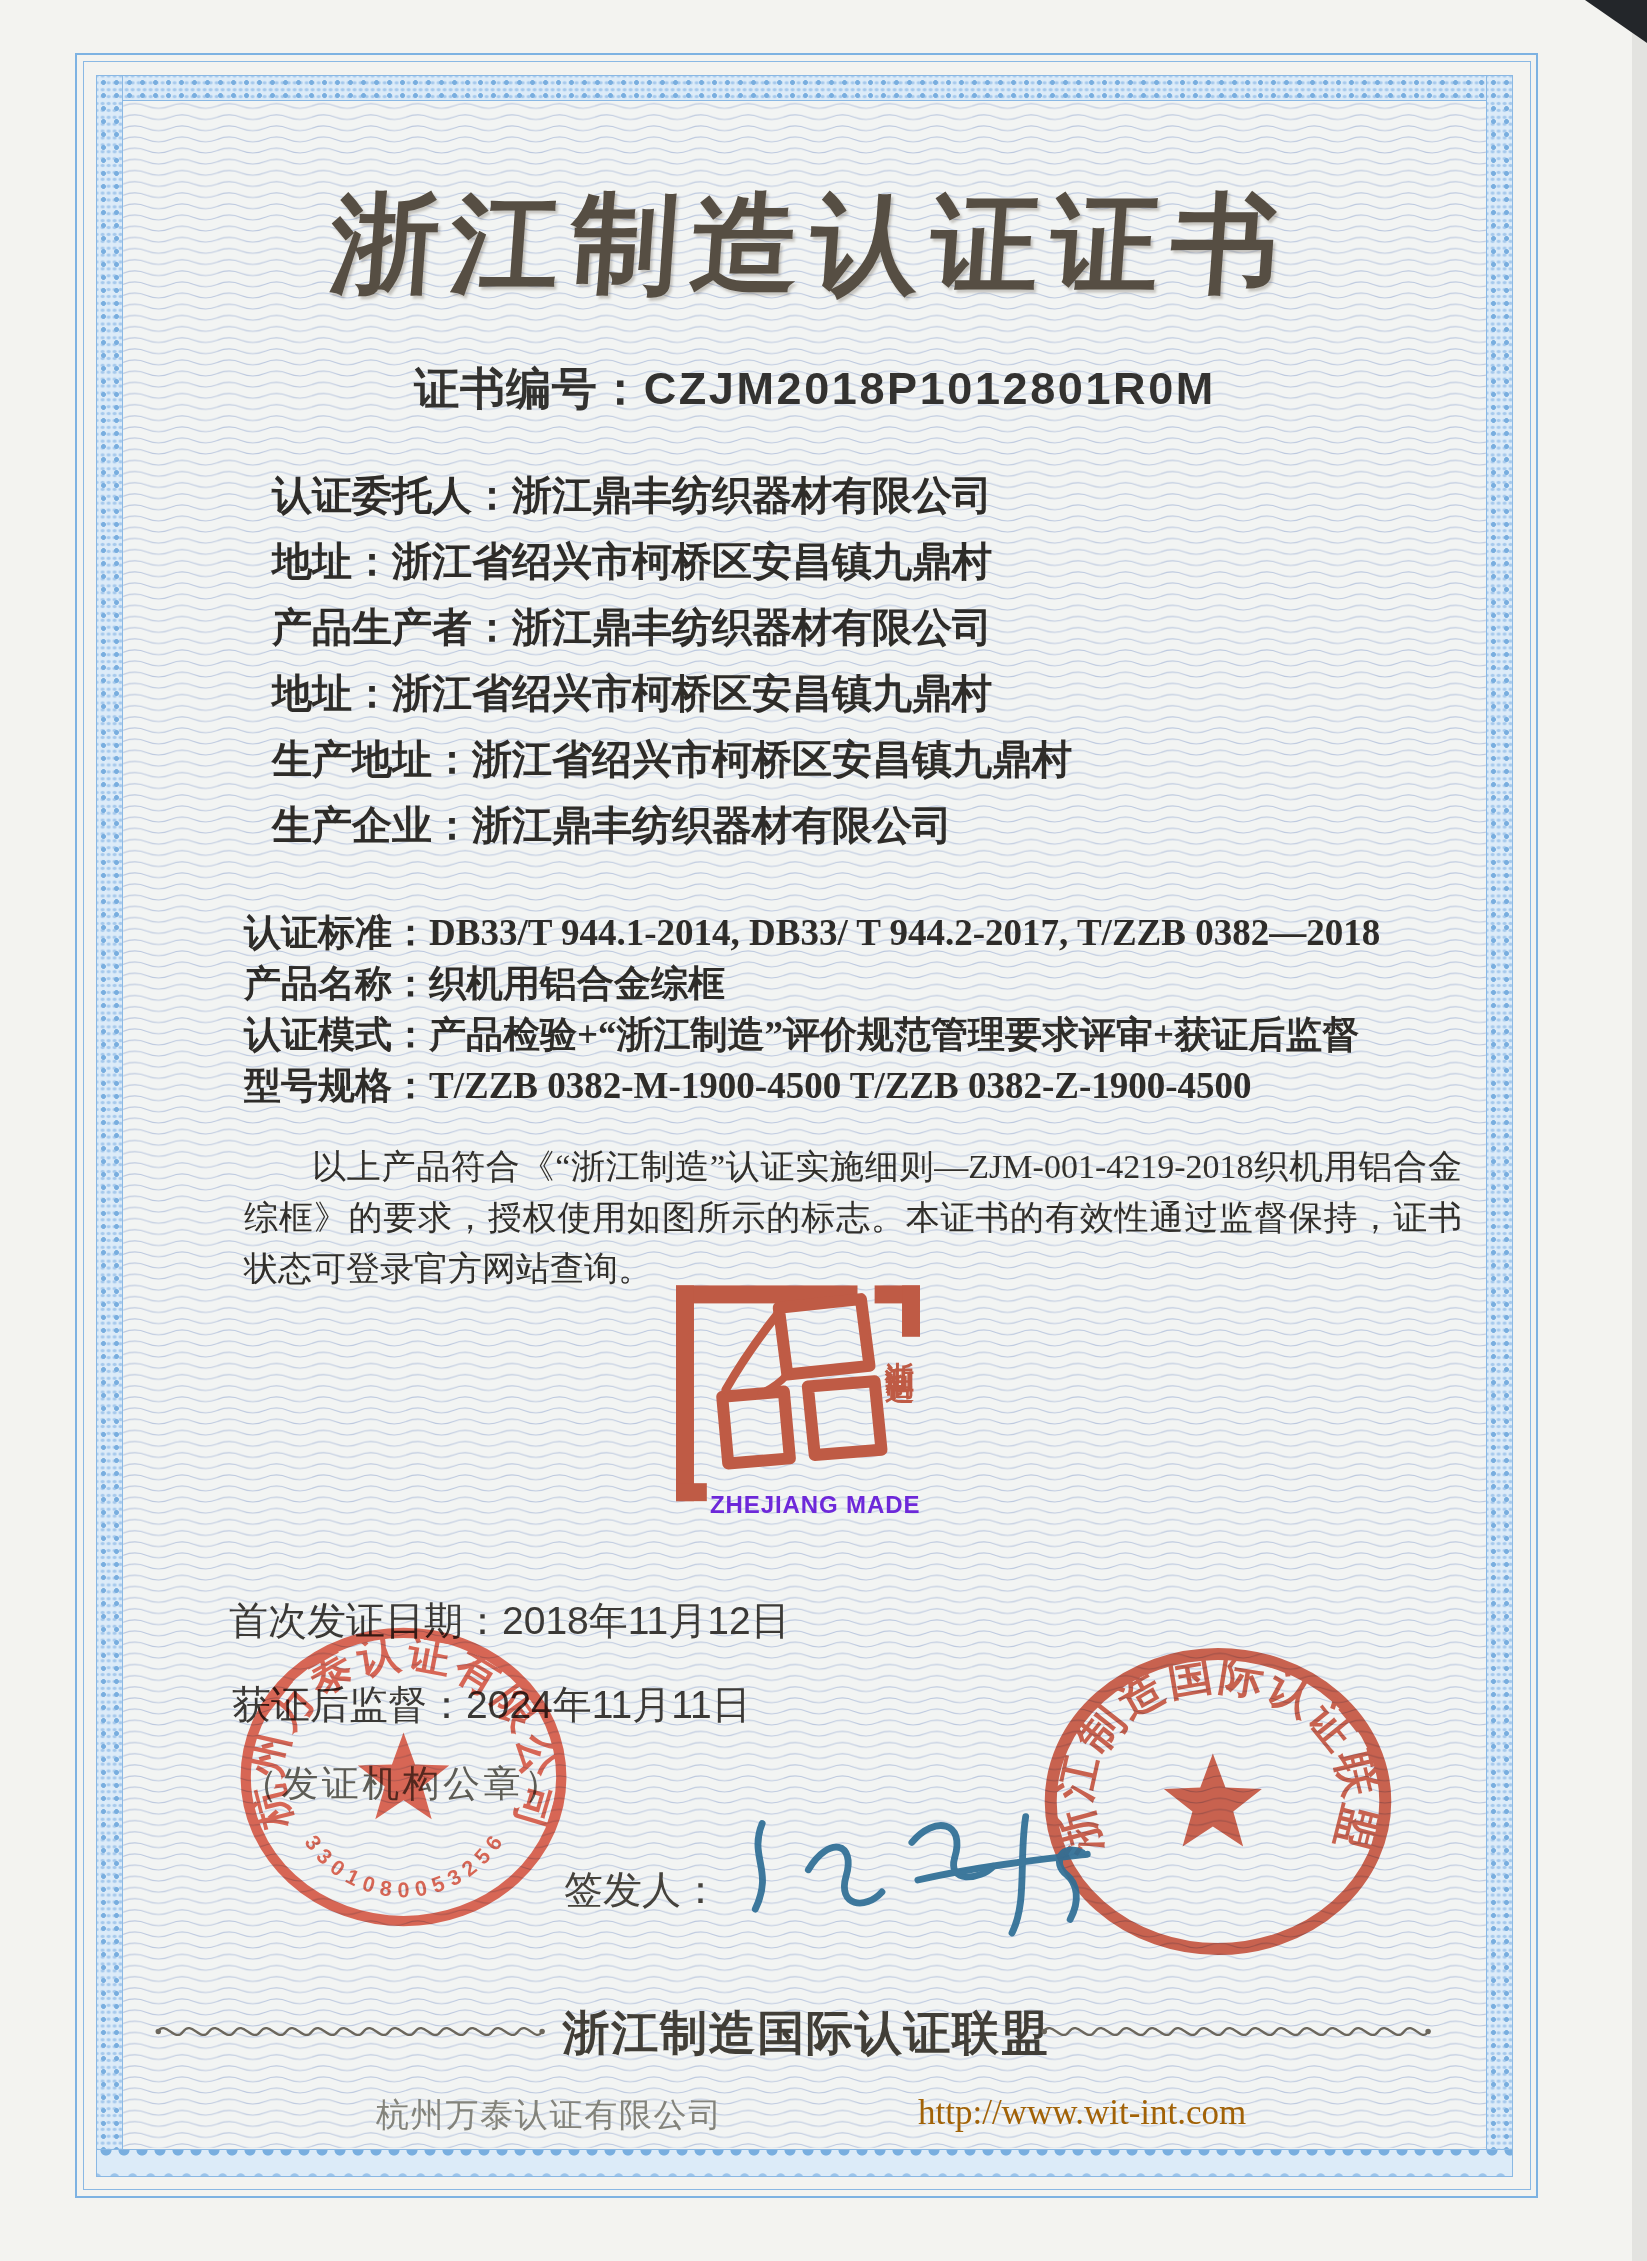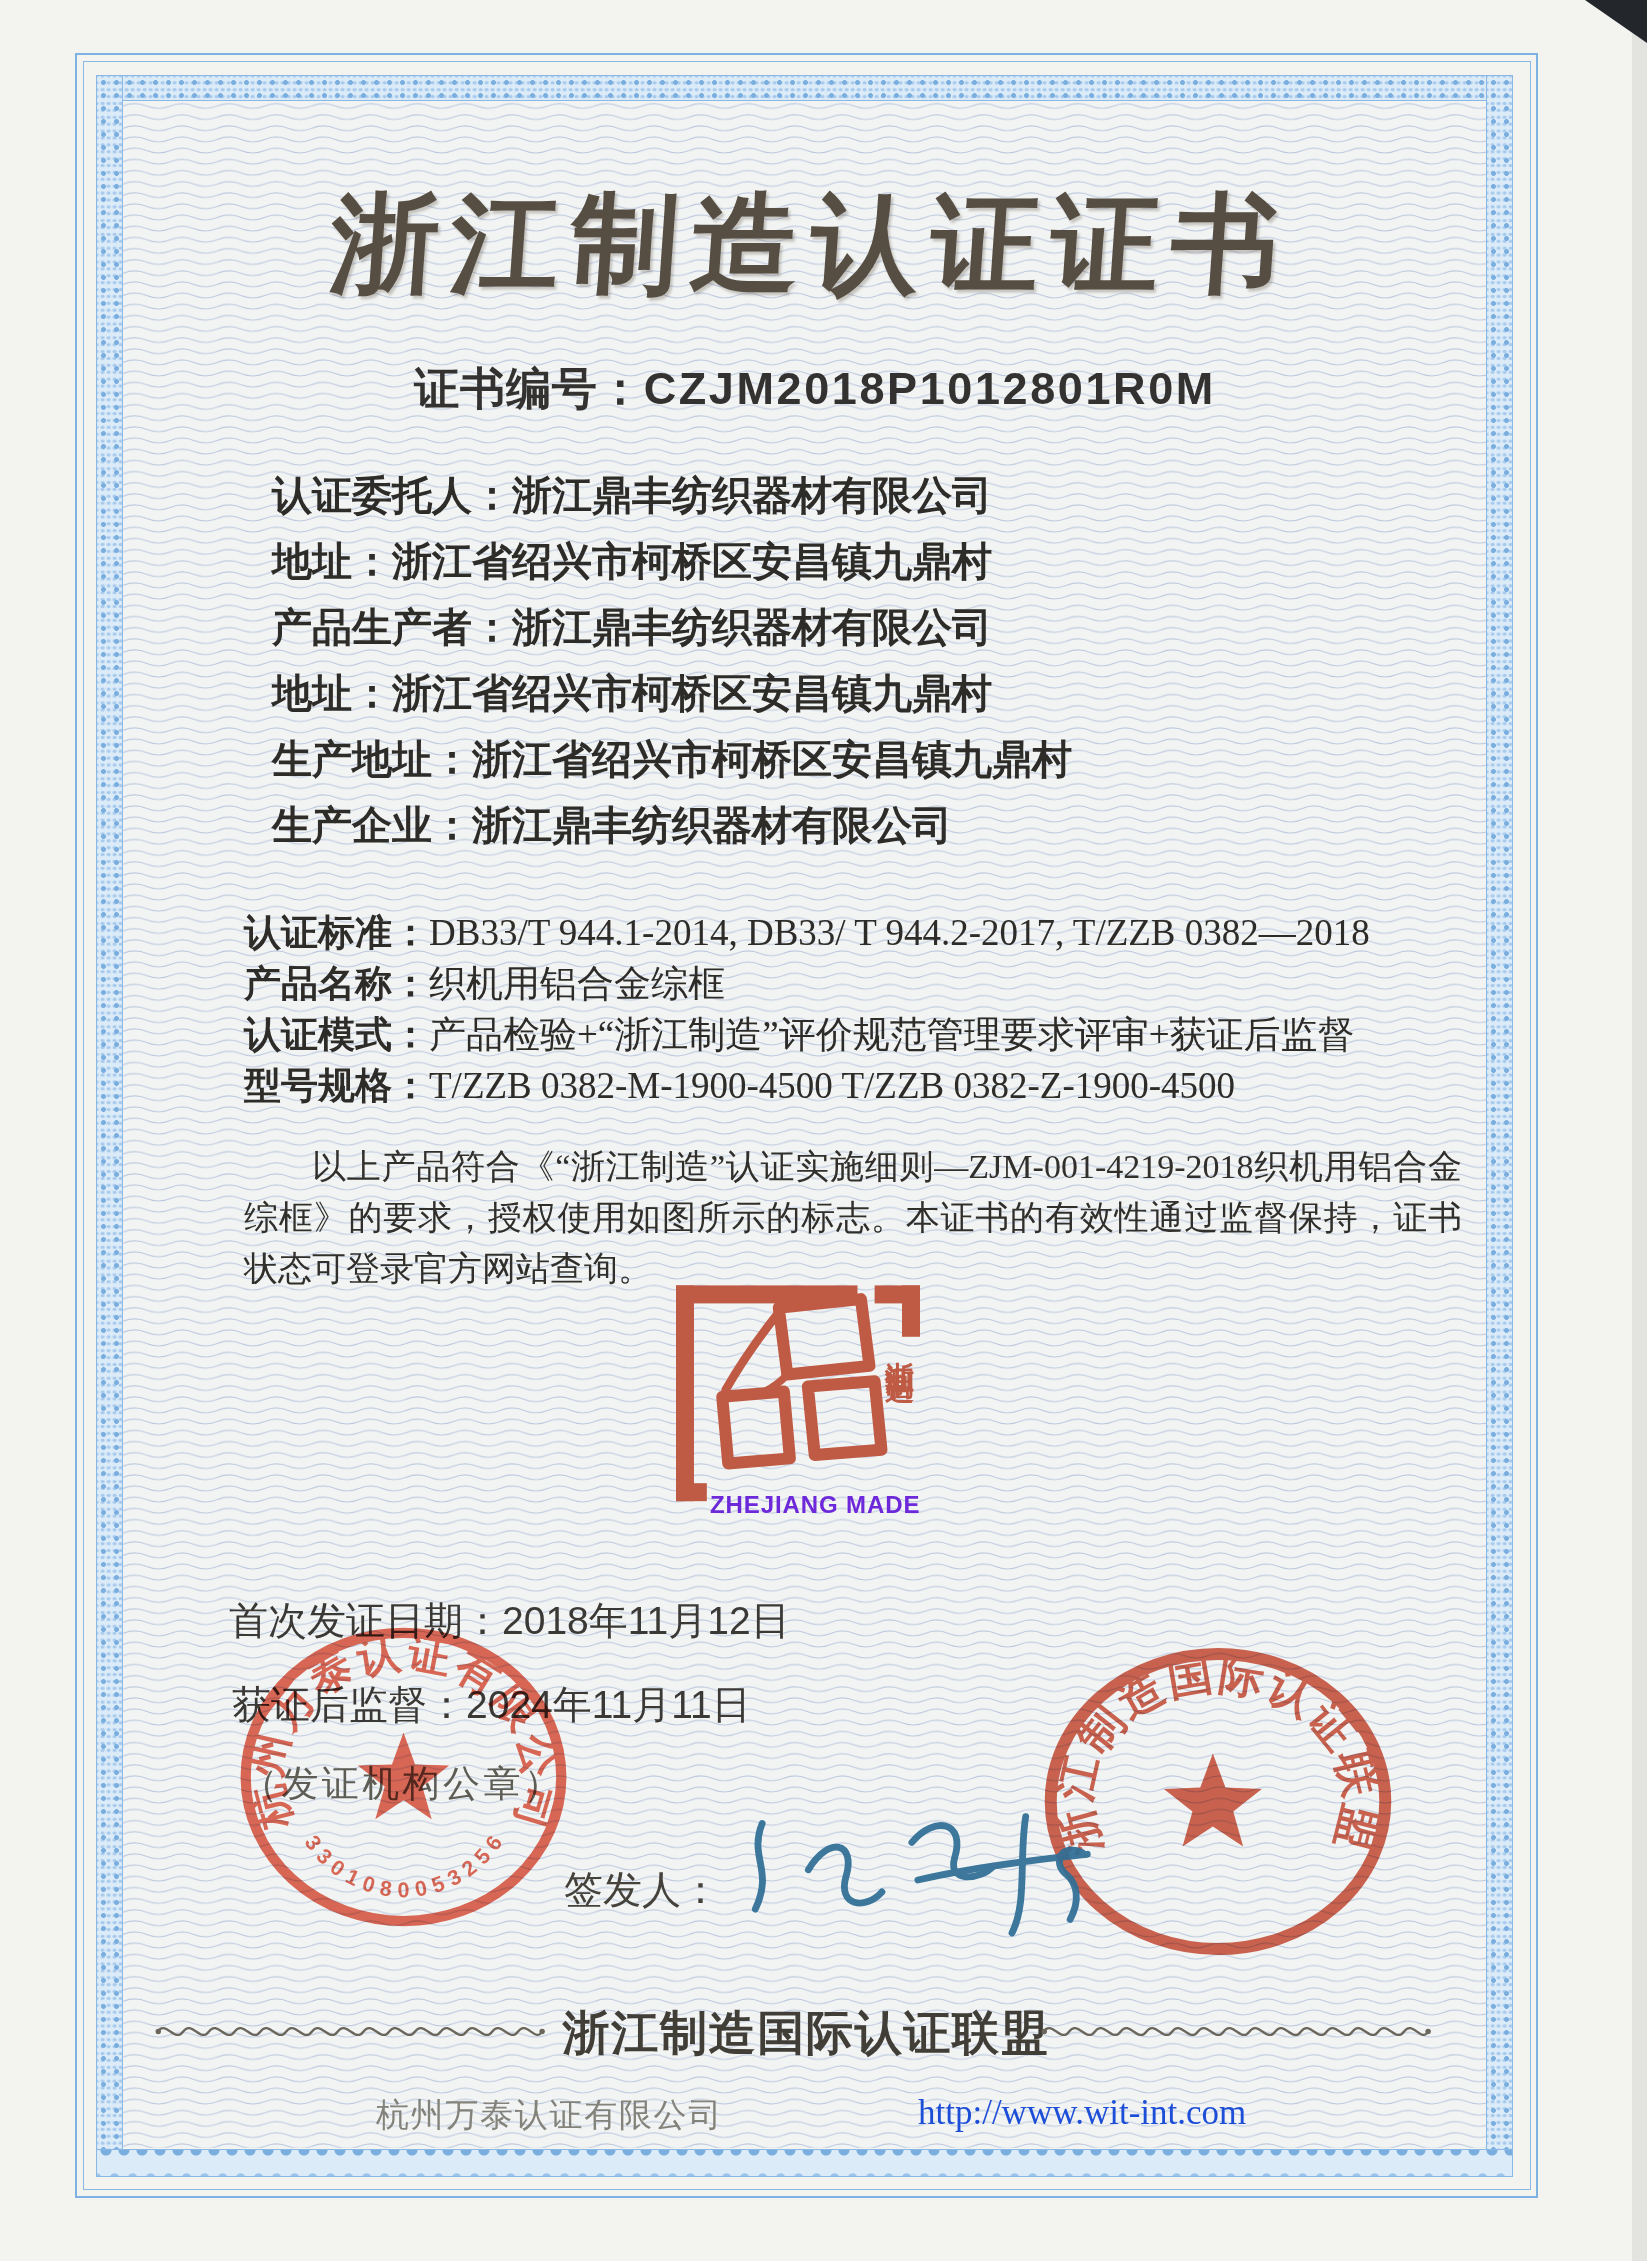--- a/index.html
+++ b/index.html
@@ -39,21 +39,21 @@
     font-family:"DejaVu Serif","Liberation Serif",serif;font-weight:700;
     font-size:108px;letter-spacing:12px;color:#564e43;white-space:nowrap;
     text-shadow:2.6px 3.4px 2.6px rgba(80,70,55,0.28);}
   .cert-no{position:absolute;left:815px;top:359px;transform:translateX(-50%);
     font-size:45px;font-weight:600;color:#333230;white-space:nowrap;letter-spacing:0.9px;}
   .cert-no .num{letter-spacing:2.6px;}
   .info-block{position:absolute;left:244px;top:468px;}
   .info-line{height:66px;font-size:40px;font-weight:700;color:#2e2c29;white-space:nowrap;margin-left:28px;}
   .spec-block{position:absolute;left:244px;top:908px;}
   .spec-line{height:51px;font-size:37px;font-weight:700;color:#2e2c29;white-space:nowrap;}
-  .spec-line .val{font-family:"Liberation Serif","DejaVu Serif",serif;font-weight:400;}
+  .spec-line .val{font-family:"Liberation Serif","DejaVu Serif",serif;font-weight:700;}
   .statement{position:absolute;left:244px;top:1141px;width:1218px;
     font-family:"Liberation Serif","DejaVu Serif",serif;
     font-size:34px;line-height:51px;color:#312f2b;text-indent:2em;text-align:justify;}
   
   .logo-svg{position:absolute;left:676px;top:1285px;}
   .logo-vertical{position:absolute;left:880px;top:1338px;writing-mode:vertical-rl;
     font-size:29px;font-weight:700;letter-spacing:4.3px;color:#bf5b45;}
   .logo-caption{position:absolute;left:676px;top:1491px;width:244px;box-sizing:border-box;
     padding-left:34px;font-size:24px;font-weight:700;letter-spacing:0.9px;color:#6d28d9;
     white-space:nowrap;}
@@ -71,21 +71,21 @@
   .signature{position:absolute;left:736px;top:1791px;opacity:0.92;}
   
   .alliance-heading{position:absolute;left:806px;top:2002px;transform:translateX(-50%);
     font-size:47px;font-weight:700;color:#413e37;letter-spacing:1.7px;white-space:nowrap;}
   .flourish{position:absolute;top:2016px;}
   .flourish-left{left:154px;}
   .flourish-right{left:1040px;}
   .footer-org{position:absolute;left:376px;top:2093px;font-size:33px;font-weight:500;
     color:#83837b;letter-spacing:1.7px;white-space:nowrap;}
   .footer-url{position:absolute;left:918px;top:2093px;font-size:35px;
-    font-family:"Liberation Serif","DejaVu Serif",serif;color:#1d4ed8;white-space:nowrap;}
+    font-family:"Liberation Serif","DejaVu Serif",serif;color:#a16207;white-space:nowrap;}
 </style>
 </head>
 <body>
 
 <div class="page">
 
   <div class="edge-shade"></div>
 
   <div class="inner-area"></div>
   <svg class="waves" width="1363" height="2048" viewBox="0 0 1589 2388">

